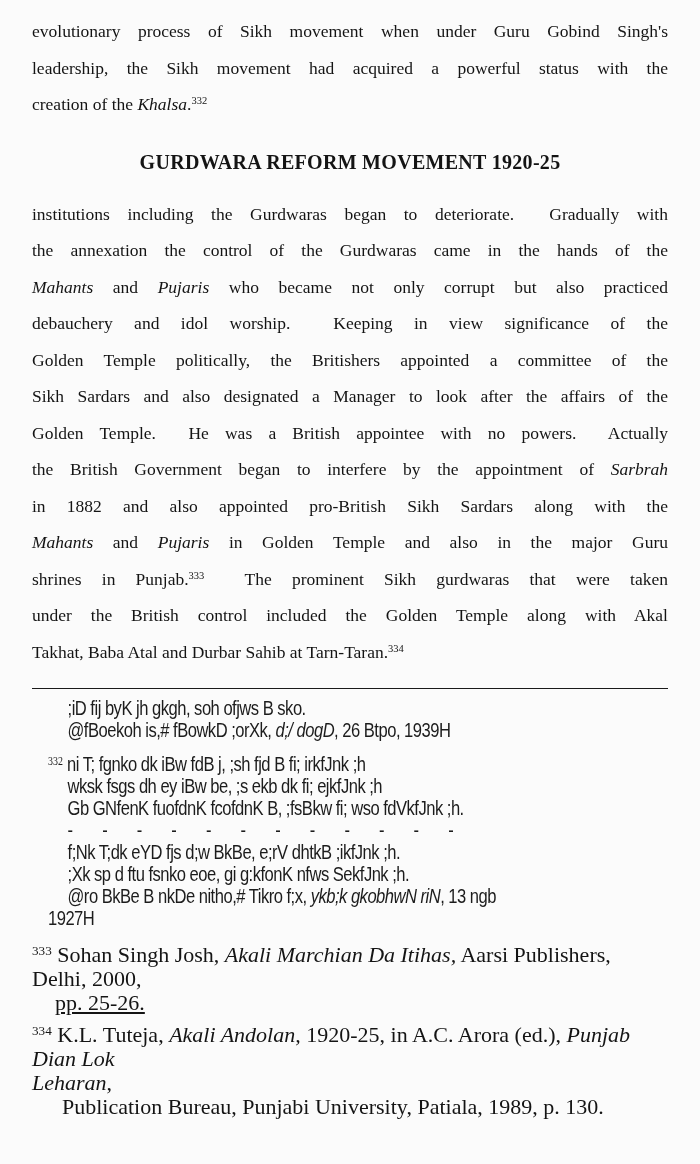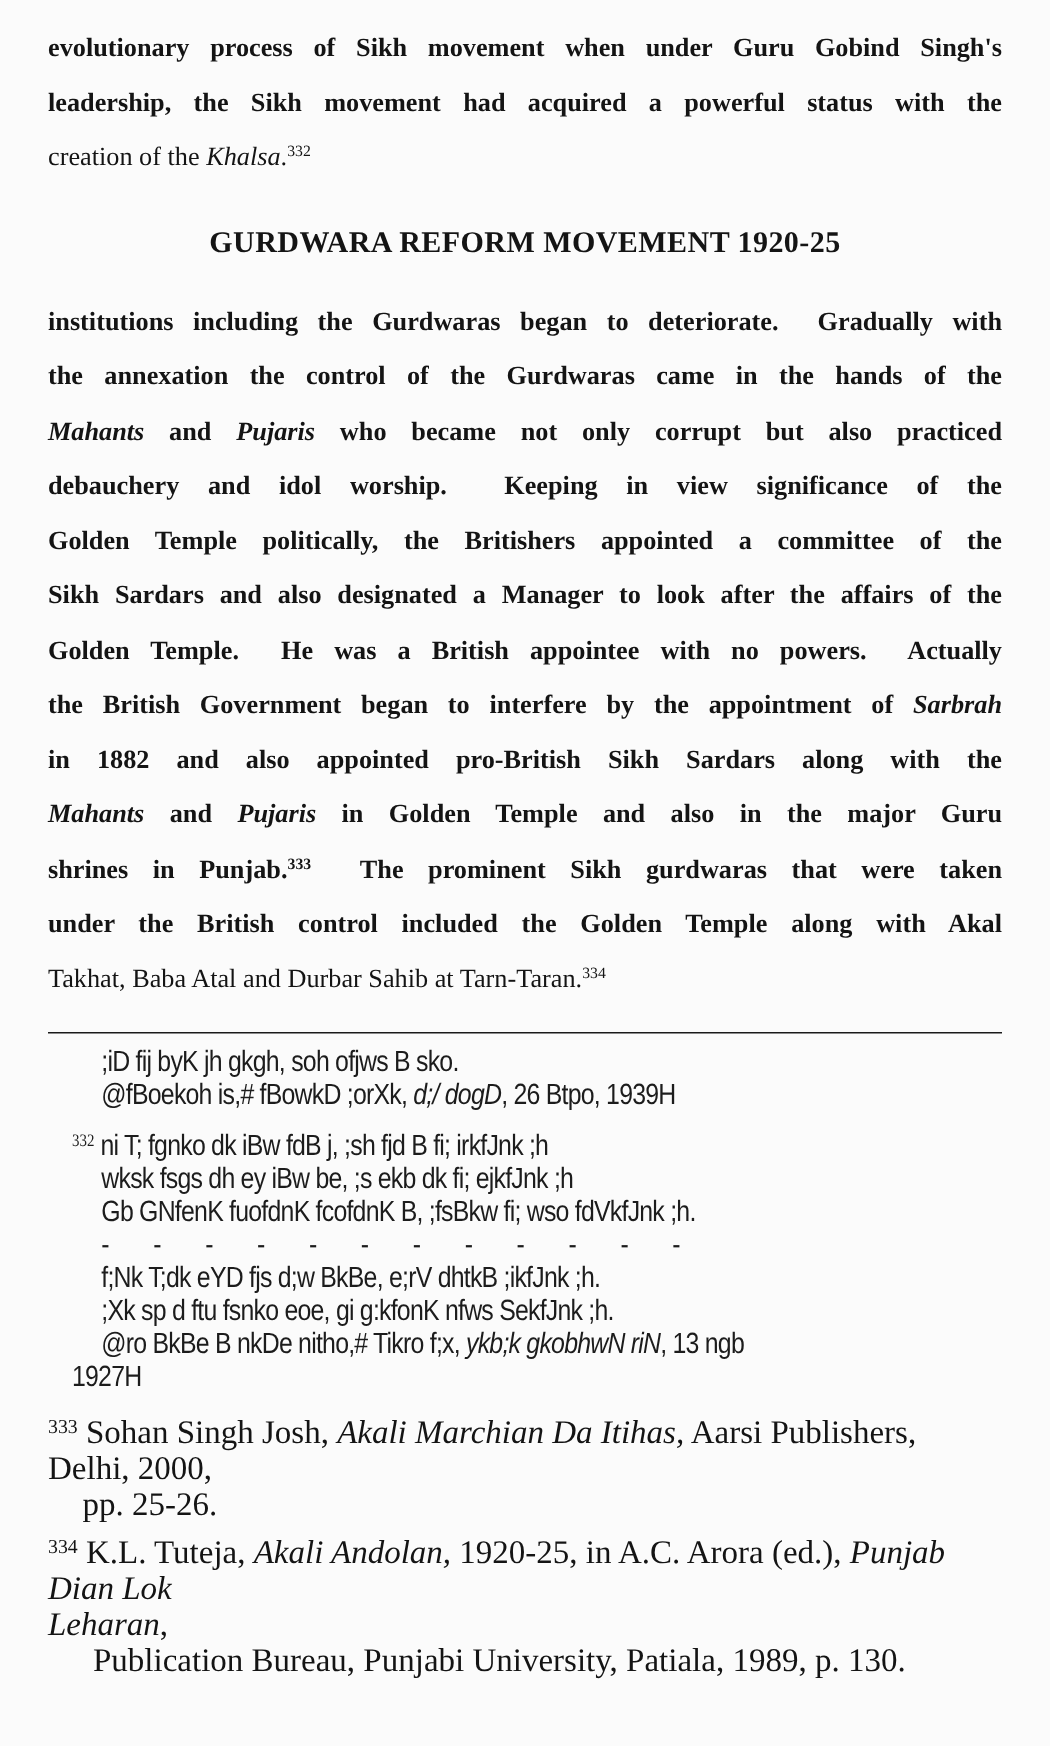--- a/index.html
+++ b/index.html
@@ -11,21 +11,21 @@
   }
   .page{padding:13px 32px 0 32px;}
   .line{white-space:pre-wrap;}
   .it{font-style:italic;}
   sup{
     font-size:0.6em;line-height:0;vertical-align:baseline;
     position:relative;top:-0.55em;
   }
   
   .body-text{font-size:17.5px;line-height:36.5px;}
-  .body-text .just{text-align:justify;text-align-last:justify;font-weight:bold;}
+  .body-text .just{text-align:justify;text-align-last:justify;}
   .body-text .indent{text-indent:57px;}
   .p2{margin-top:19px;}
   
   .heading{
     font-size:20px;font-weight:bold;line-height:30px;
     margin:24px 0 0 0;letter-spacing:0.3px;text-align:center;
   }
   
   .fnrule{border:none;border-top:1.7px solid #1a1a1a;margin:18px 0 8px 0;height:0;}
   
@@ -40,21 +40,21 @@
     transform:scaleX(0.85);transform-origin:0 50%;
   }
   .gurmukhi .line.fnstart{padding-left:0;}
   .gurmukhi .line.flush{padding-left:0;}
   .gurmukhi sup.serif{font-family:"Liberation Serif", serif;letter-spacing:0;}
   .fn332{margin-top:12px;}
   .dashes{word-spacing:30px;}
   
   .fn-serif{font-size:22px;line-height:24px;margin-top:8px;}
   .fn333{margin-top:14px;}
-  .fn-serif .indent1{padding-left:23px;}
+  .fn-serif .indent1{padding-left:23px;text-decoration:underline;}
   .fn-serif .indent2{padding-left:30px;}
 </style>
 </head>
 <body>
 
 <div class="page">
 
   <div class="body-text p1">
       <div class="line just"><span>evolutionary process of Sikh movement when under Guru Gobind Singh's</span></div>
       <div class="line just"><span>leadership, the Sikh movement had acquired a powerful status with the</span></div>

